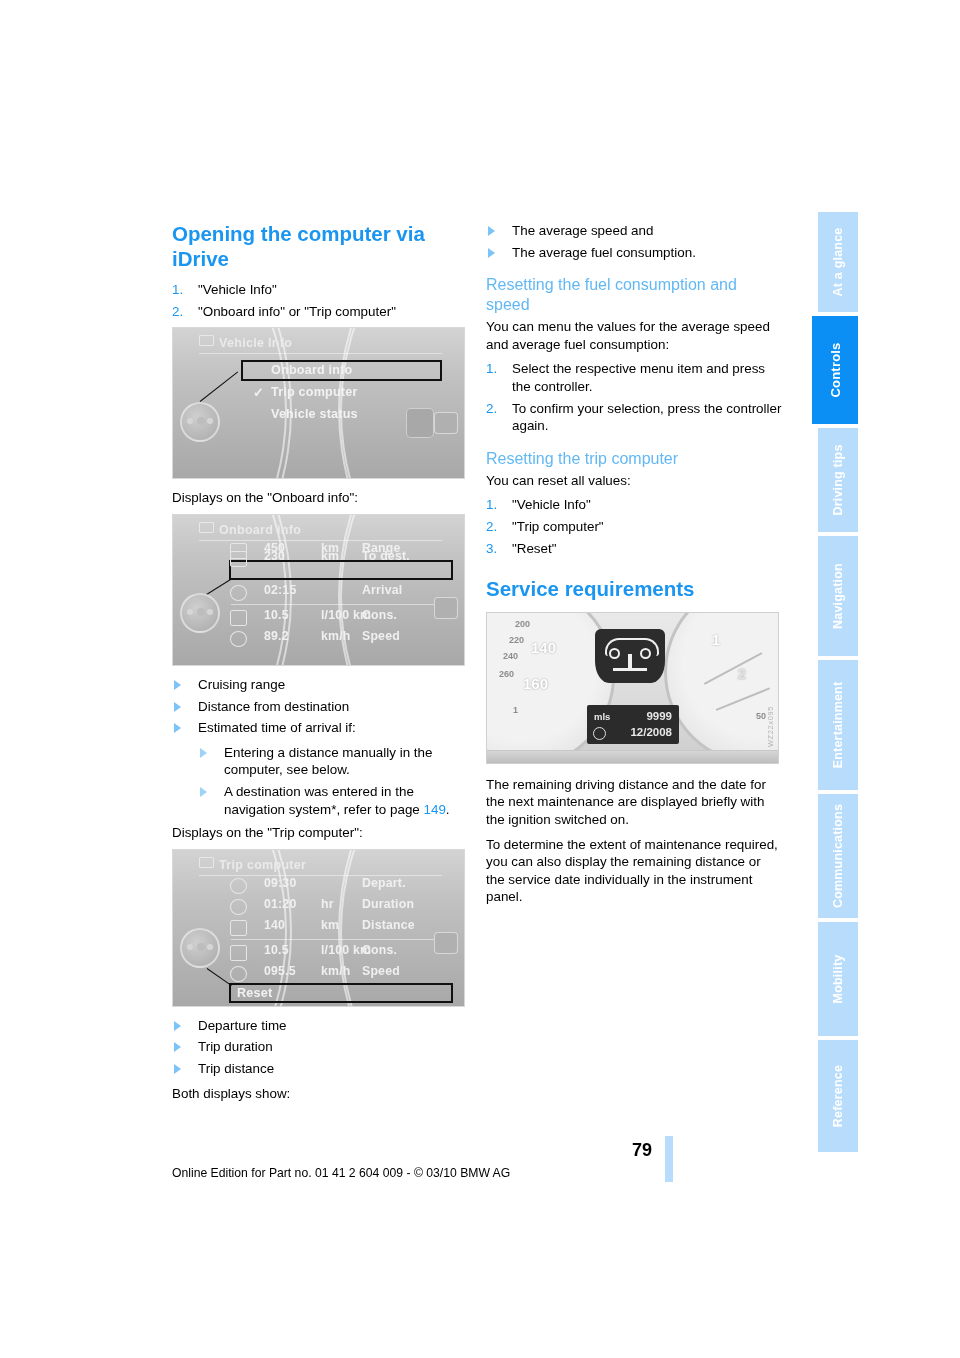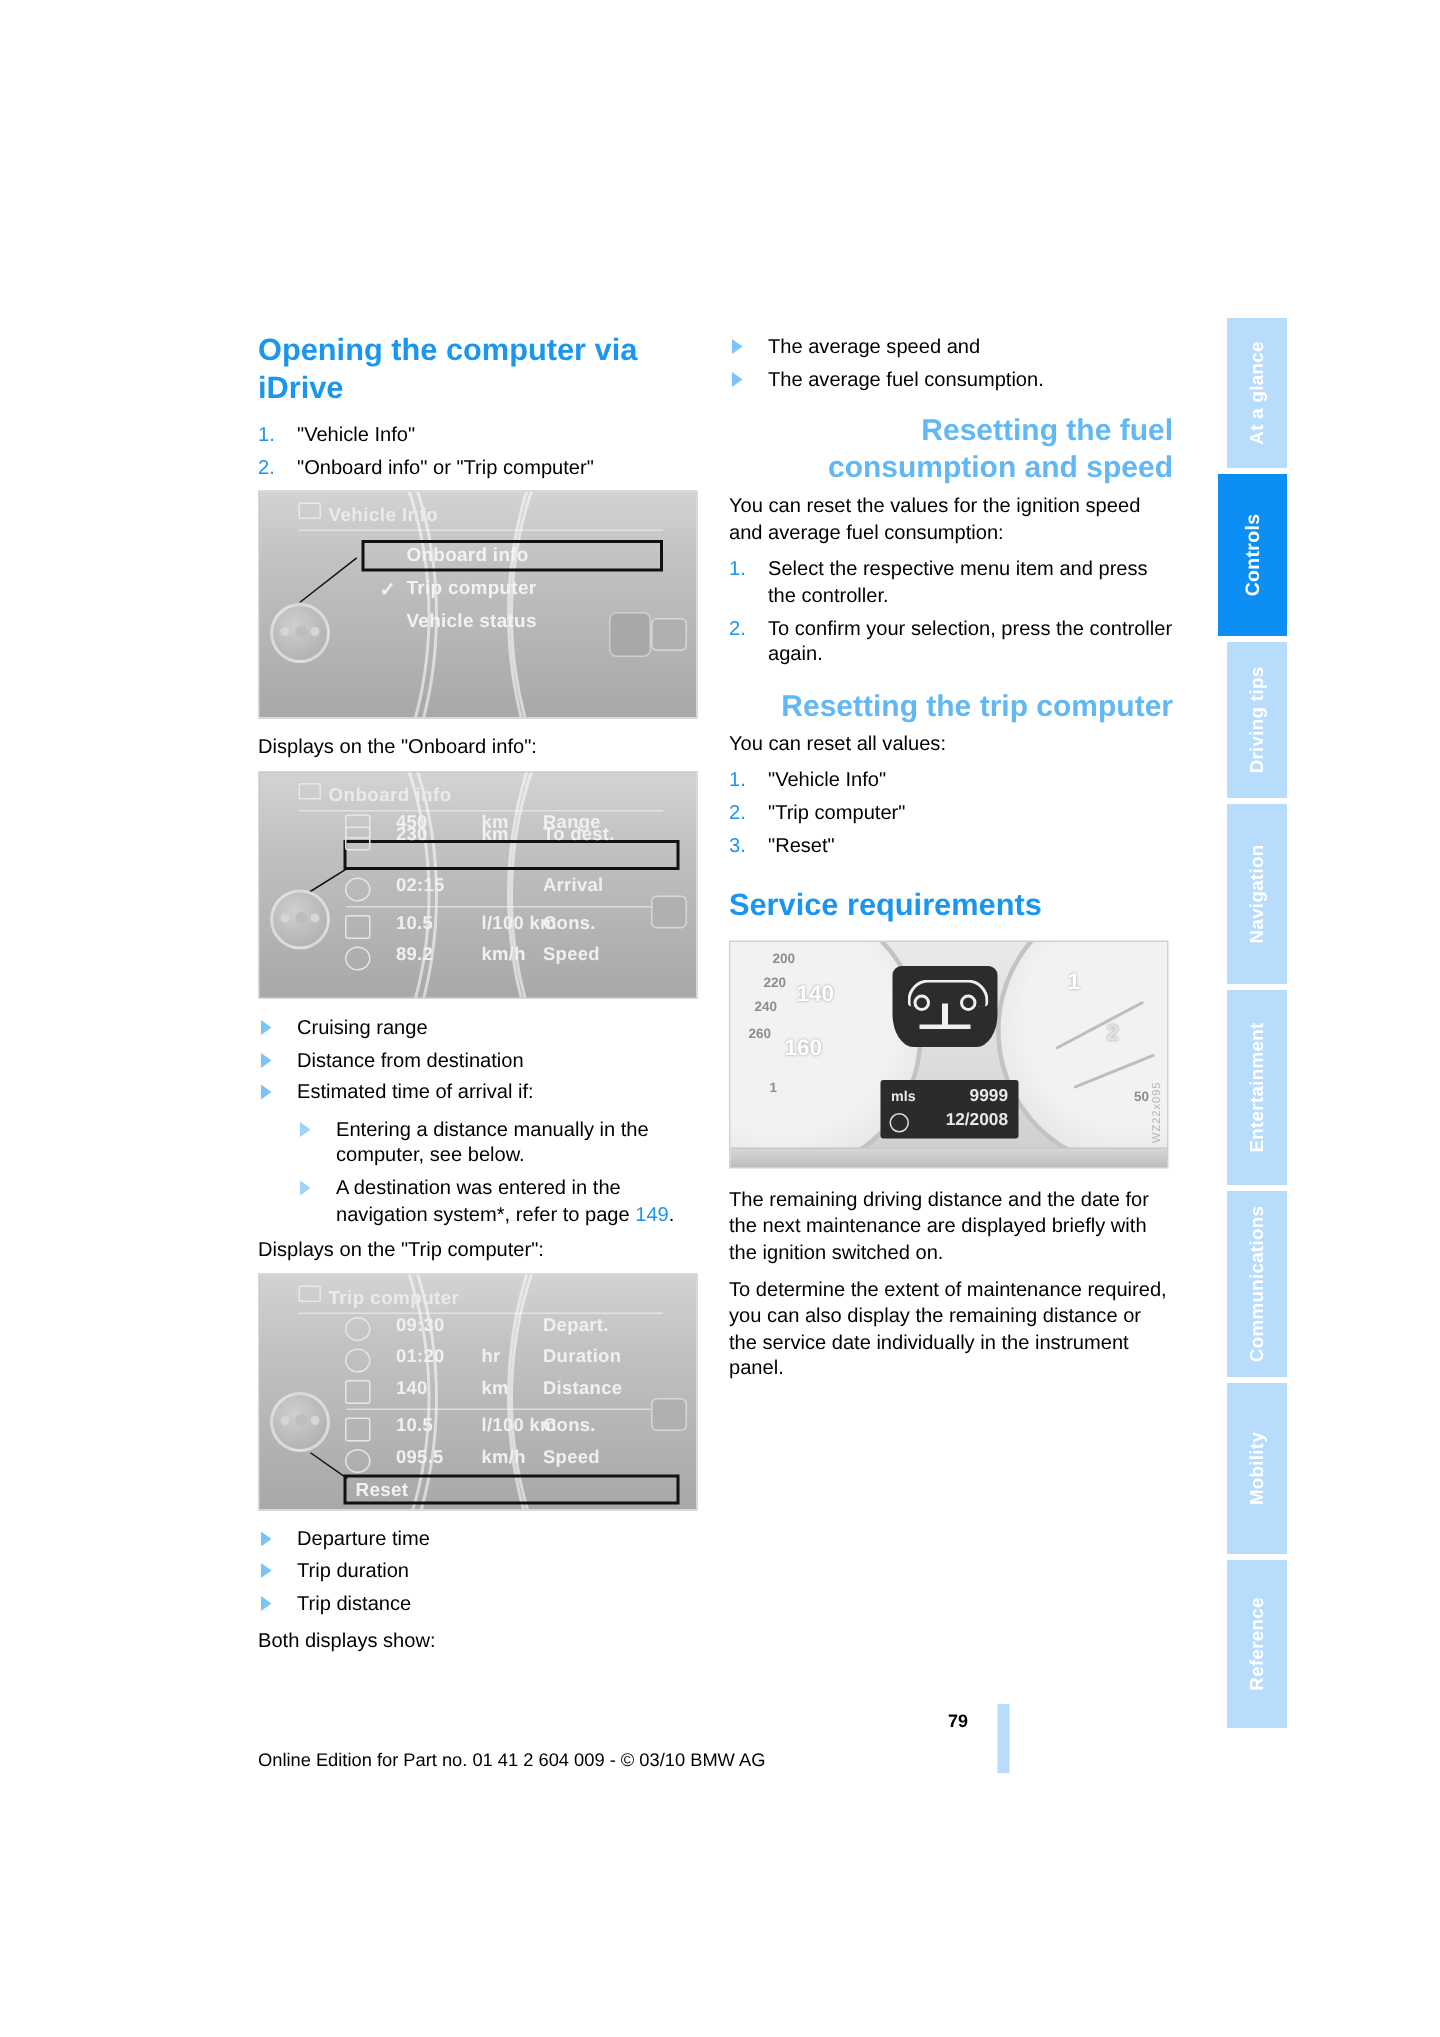--- a/index.html
+++ b/index.html
@@ -64,26 +64,25 @@
   .col-right { left: 486px; }
 
   h1.sec {
     font-size: 20.5px;
     font-weight: bold;
     color: #1a96f0;
     margin: 0 0 10px 0;
     line-height: 1.2;
   }
   h2.sub {
-    font-size: 20px;
-    font-weight: bold;
+    font-size: 16px;
+    font-weight: normal;
     color: #1a96f0;
     margin: 0 0 3px 0;
     line-height: 1.25;
-    text-align: right;
   }
   h2.sub.pale { color: #62b8f4; }
 
   p.body {
     font-size: 13.4px;
     line-height: 17.6px;
     margin: 0 0 7px 0;
   }
 
   ol.steps { margin: 0 0 7px 0; padding: 0; list-style: none; }
@@ -372,21 +371,21 @@
   
   .footer {
     position: absolute;
     left: 0; right: 0;
     bottom: 196px;
   }
   .pageno {
     position: absolute;
     left: 632px;
     top: -22px;
-    font-size: 12px;
+    font-size: 18px;
     font-weight: bold;
   }
   .foot-line {
     position: absolute;
     left: 172px;
     top: 4px;
     font-size: 12.2px;
   }
   .bind-mark {
     position: absolute;
@@ -602,21 +601,21 @@
   </div>
 
   <div class="col col-right">
 
     <ul class="bul">
       <li><span class="tri"></span><span>The average speed and</span></li>
       <li><span class="tri"></span><span>The average fuel consumption.</span></li>
     </ul>
 
     <h2 class="sub pale" style="margin-top:14px;">Resetting the fuel consumption and speed</h2>
-    <p class="body">You can reset the values for the ignition speed and average fuel consumption:</p>
+    <p class="body">You can menu the values for the average speed and average fuel consumption:</p>
     <ol class="steps">
       <li>
         <span class="num">1.</span>
         <span>Select the respective menu item and press the controller.</span>
       </li>
       <li>
         <span class="num">2.</span>
         <span>To confirm your selection, press the controller again.</span>
       </li>
     </ol>

